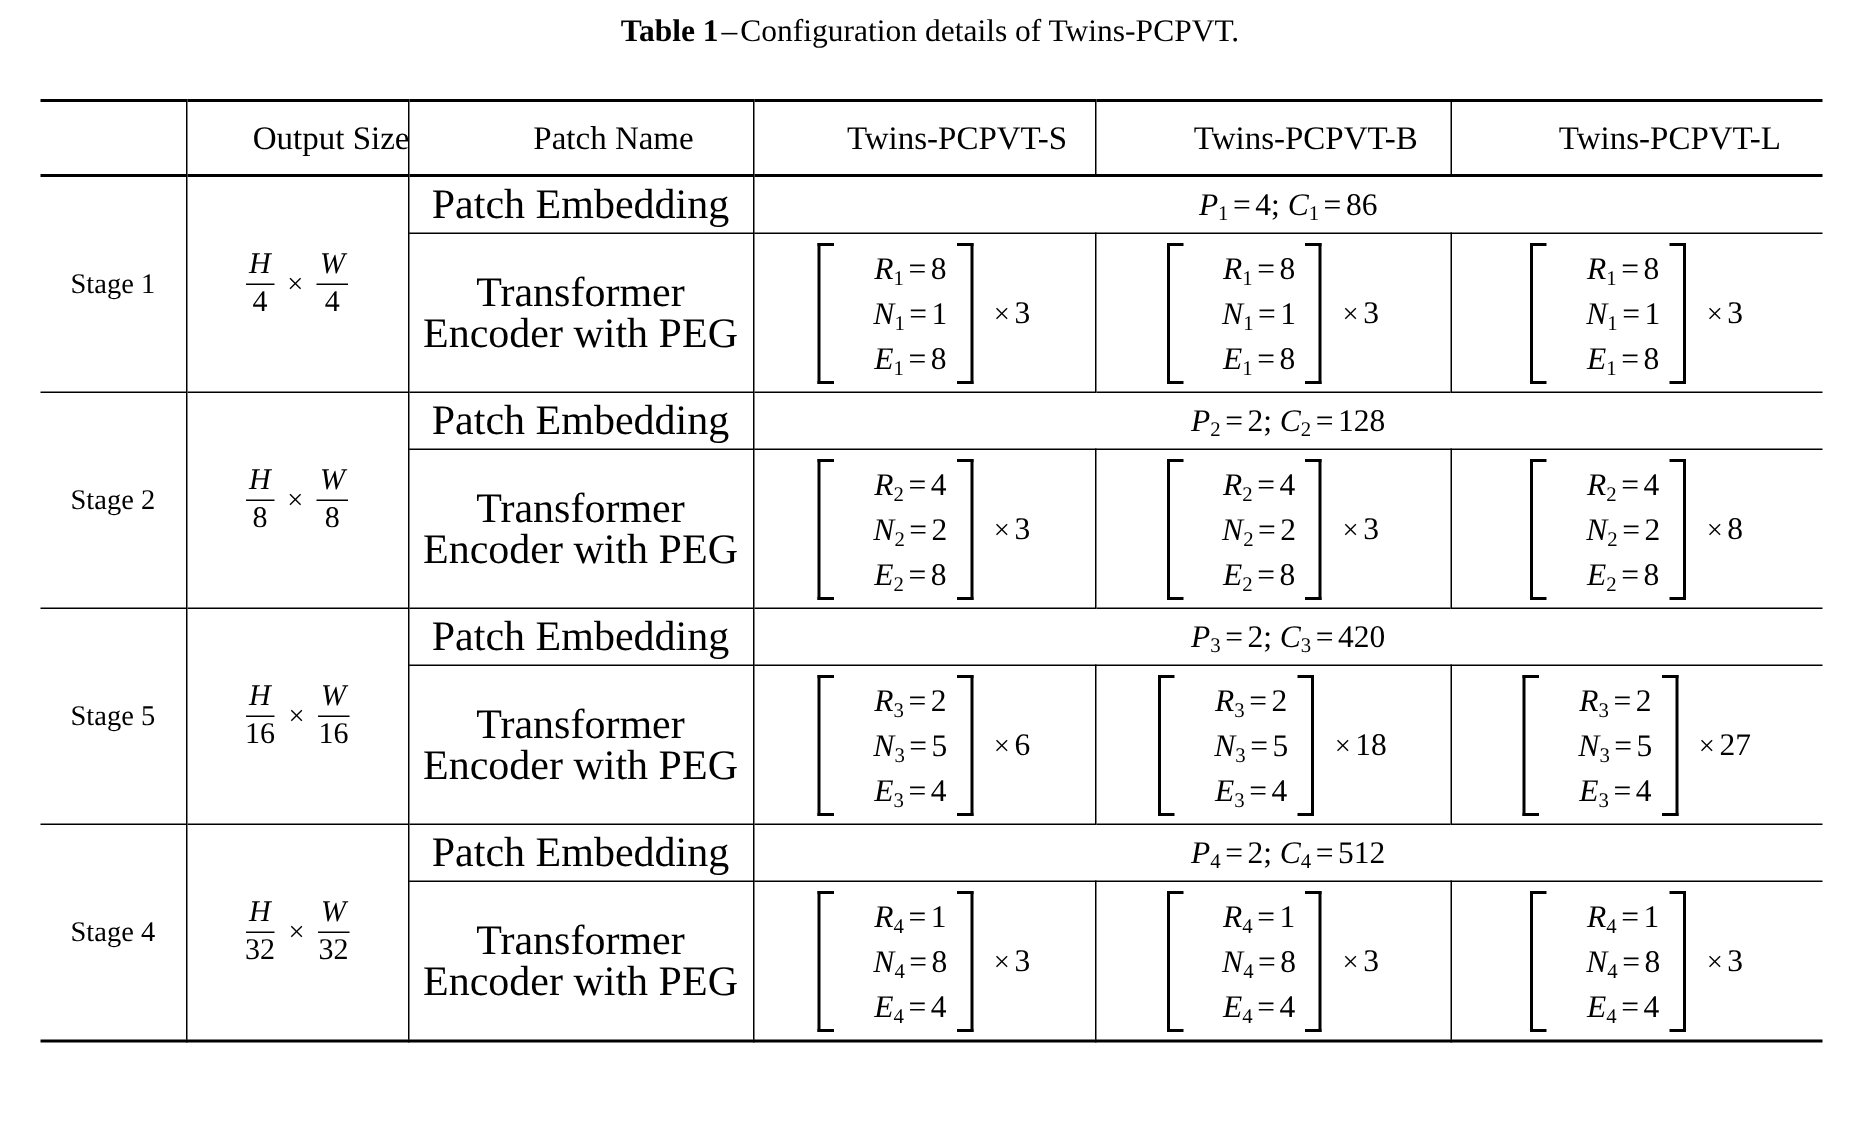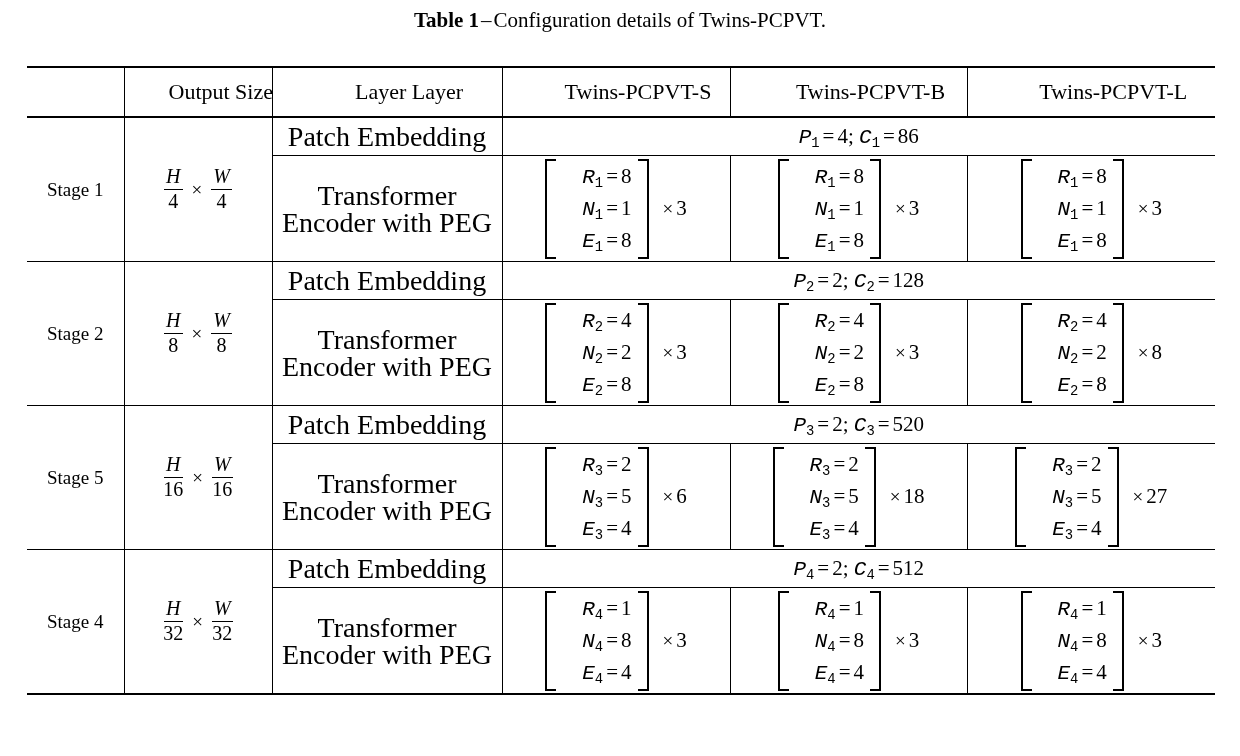--- a/index.html
+++ b/index.html
@@ -116,21 +116,21 @@
   }
   td.pc-span {
     border-bottom: 1.3px solid #000;
     border-left: 1.3px solid #000;
     height: 37px;
     font-size: 21px;
   }
 
   
   .mi {
-    font-family: Liberation Mono, monospace;
+    font-family: Liberation Serif, serif;
     font-style: italic;
   }
   .mn, .mo {
     font-family: "Liberation Serif", "DejaVu Serif", serif;
     font-style: normal;
   }
   .mo { padding: 0 3px; }
   sub.msub {
     font-style: normal;
     font-size: 0.66em;
@@ -237,21 +237,21 @@
         <col class="c-osize">
         <col class="c-layer">
         <col class="c-s">
         <col class="c-b">
         <col class="c-l">
       </colgroup>
       <tbody id="tbody-root">
           <tr class="header-row rule-thick-top">
             <td></td>
             <td class="hdr-osize">Output Size</td>
-            <td>Layer Layer</td>
+            <td>Patch Name</td>
             <td class="hdr-s">Twins-PCPVT-S</td>
             <td class="hdr-b">Twins-PCPVT-B</td>
             <td class="hdr-l">Twins-PCPVT-L</td>
           </tr>
           <tr class="rule-thick-top">
             <td class="stage-cell" rowspan="2">Stage 1</td>
             <td class="osize-cell" rowspan="2">
               <span class="osize-inner">
                 <span class="frac">
                   <span class="num">H</span>
@@ -372,21 +372,21 @@
                   <span class="den">16</span>
                 </span>
                 <span class="times-sym">×</span>
                 <span class="frac">
                   <span class="num">W</span>
                   <span class="den">16</span>
                 </span>
               </span>
             </td>
             <td class="layer-cell pe">Patch Embedding</td>
-            <td class="pc-span" colspan="3"><span class="mi">P<sub class="msub">3</sub></span><span class="mo">=</span><span class="mn">2</span><span class="mn">;&nbsp;</span><span class="mi">C<sub class="msub">3</sub></span><span class="mo">=</span><span class="mn">520</span></td>
+            <td class="pc-span" colspan="3"><span class="mi">P<sub class="msub">3</sub></span><span class="mo">=</span><span class="mn">2</span><span class="mn">;&nbsp;</span><span class="mi">C<sub class="msub">3</sub></span><span class="mo">=</span><span class="mn">420</span></td>
           </tr>
           <tr>
             <td class="layer-cell te">Transformer<br>Encoder with PEG</td>
             <td class="pc-cell">
               <span class="block-row">
                 <span class="bracket">
                   <span class="lines">
                     <span class="mline"><span class="mi">R<sub class="msub">3</sub></span><span class="mo">=</span><span class="mn">2</span></span>
                     <span class="mline"><span class="mi">N<sub class="msub">3</sub></span><span class="mo">=</span><span class="mn">5</span></span>
                     <span class="mline"><span class="mi">E<sub class="msub">3</sub></span><span class="mo">=</span><span class="mn">4</span></span>

